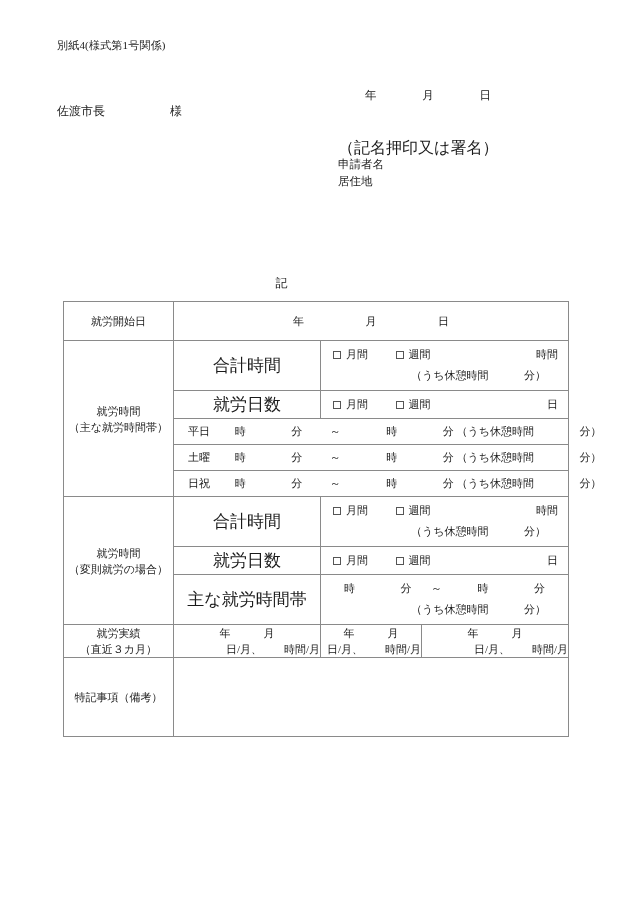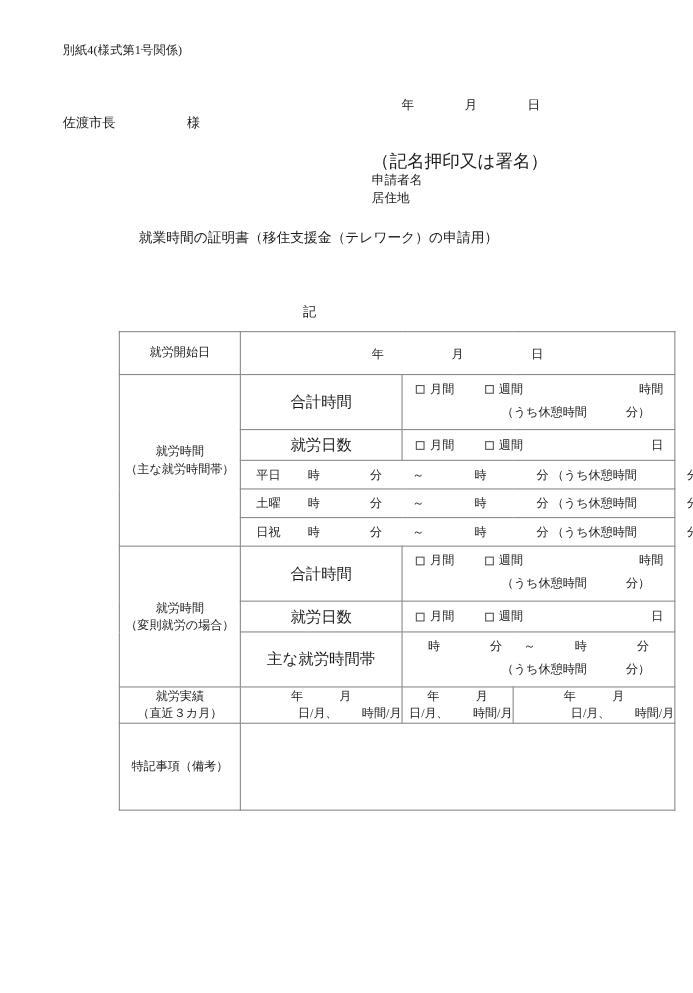--- a/index.html
+++ b/index.html
@@ -95,34 +95,33 @@
 
   
   .form-table {
     position: absolute;
     left: 63px;
     top: 301px;
     width: 505px;
     border-collapse: collapse;
     table-layout: fixed;
     font-size: 11px;
-    margin-left: 45px;
   }
   .form-table td {
     border: 1px solid #8a8a8a;
     padding: 0;
     vertical-align: middle;
     text-align: center;
   }
   .rowlabel {
     font-size: 11px;
     line-height: 16px;
   }
   .sublabel {
-    font-size: 14px;
+    font-size: 17px;
   }
   .cell-pad { padding: 5px 6px; }
 
   .two-line { line-height: 19px; }
 
   .chk {
     display: inline-block;
     width: 8px;
     height: 8px;
     border: 1px solid #555;
@@ -211,21 +210,20 @@
     <span>佐渡市長</span>
     <span class="honorific">様</span>
   </div>
 
   <div class="applicant-block">
     <div class="seal-note">（記名押印又は署名）</div>
     <div>申請者名</div>
     <div>居住地</div>
   </div>
 
-  <div class="doc-title">就業時間の証明書（移住支援金（テレワーク）の申請用）</div>
 
 
   <div class="ki-mark">記</div>
 
   <table class="form-table">
     <colgroup>
       <col style="width:110px">
       <col style="width:147px">
       <col style="width:101px">
       <col style="width:147px">

